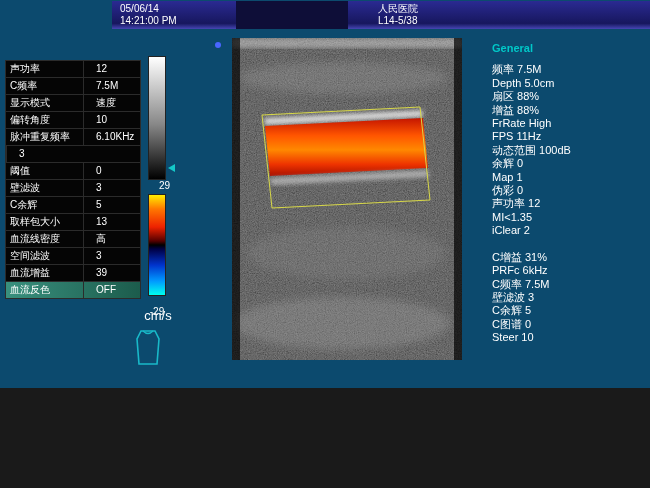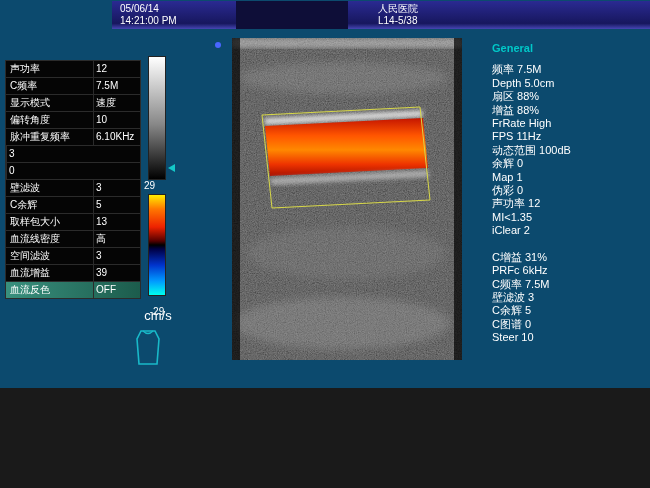--- a/index.html
+++ b/index.html
@@ -12,30 +12,30 @@
            background:linear-gradient(180deg,#2a2a92 0%,#17175e 80%,#4646b4 100%);
            box-sizing:border-box;padding:2px 8px;font-size:10px;line-height:12px;}
   #hdr-date{left:112px;width:124px;}
   #hdr-hosp{left:348px;width:302px;padding-left:30px;}
 
   
   #params{position:absolute;left:5px;top:61px;width:136px;}
   .prow{display:flex;height:16px;line-height:16px;font-size:10px;
         border:1px solid #2b2b2b;margin-top:-1px;background:#050505;}
   .plabel{flex:1;padding-left:4px;white-space:nowrap;overflow:hidden;}
-  .pvalue{width:44px;padding-left:2px;border-left:1px solid #2b2b2b;}
+  .pvalue{width:44px;padding-left:12px;border-left:1px solid #2b2b2b;}
   .prow.hl{background:linear-gradient(90deg,#39907e 0%,#1c5c4c 100%);gap:31px;}
 
   
   #graybar{position:absolute;left:148px;top:56px;width:16px;height:122px;
            background:linear-gradient(180deg,#ffffff 0%,#888 55%,#000 100%);border:1px solid #222;}
   #baseline-marker{position:absolute;left:168px;top:164px;width:0;height:0;
            border-top:4px solid transparent;border-bottom:4px solid transparent;
            border-right:7px solid #14c8c8;}
-  #vmax{position:absolute;left:144px;top:180px;width:26px;text-align:left;font-size:10px;}
+  #vmax{position:absolute;left:144px;top:180px;width:26px;text-align:right;font-size:10px;}
   #colorbar{position:absolute;left:148px;top:194px;width:16px;height:100px;border:1px solid #222;
            background:linear-gradient(180deg,#ffee00 0%,#ff7700 14%,#ee2200 32%,#550000 46%,#000 50%,
                        #000044 54%,#0033cc 70%,#0099ff 86%,#00ffee 100%);}
   #vmin{position:absolute;left:144px;top:306px;width:26px;text-align:center;font-size:10px;}
   #vunit{position:absolute;left:142px;top:308px;width:32px;text-align:center;font-size:13px;}
 
   
   #bodymark{position:absolute;left:130px;top:328px;}
 
   
@@ -85,20 +85,21 @@
       <span class="pvalue">10</span>
     </div>
     <div class="prow">
       <span class="plabel">脉冲重复频率</span>
       <span class="pvalue">6.10KHz</span>
     </div>
     <div class="prow">
       <span class="pvalue">3</span>
     </div>
     <div class="prow">
+      <span class="plabel">阈值</span>
       <span class="pvalue">0</span>
     </div>
     <div class="prow">
       <span class="plabel">壁滤波</span>
       <span class="pvalue">3</span>
     </div>
     <div class="prow">
       <span class="plabel">C余辉</span>
       <span class="pvalue">5</span>
     </div>

